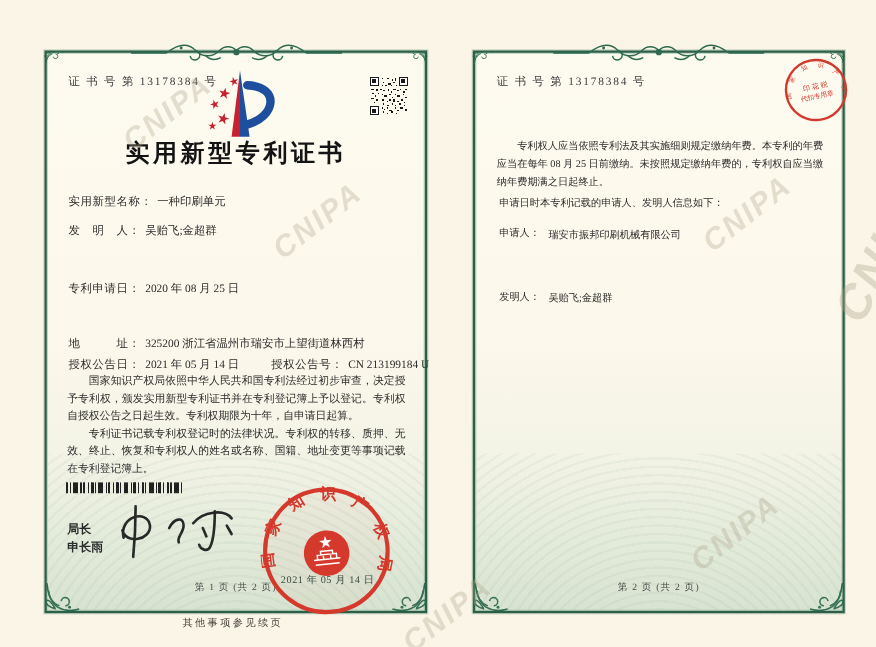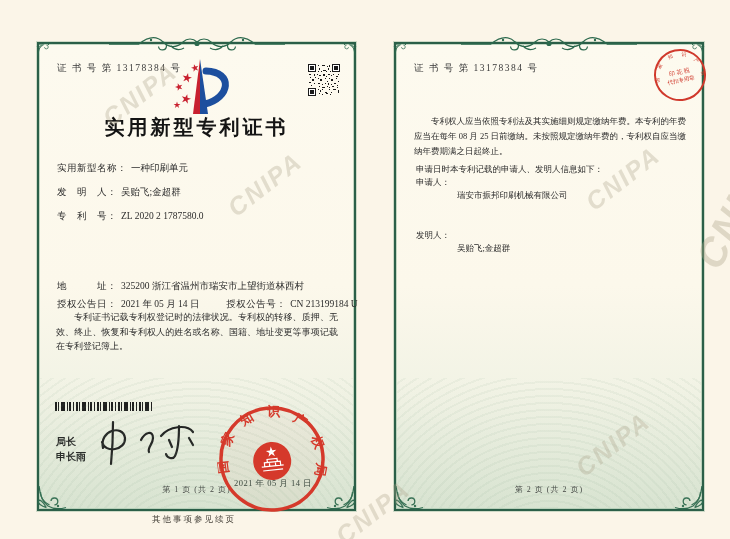--- a/index.html
+++ b/index.html
@@ -35,21 +35,21 @@
       repeating-linear-gradient(90deg,#1c1c1c 0 1px,transparent 1px 3px),
       repeating-linear-gradient(90deg,#1c1c1c 0 2px,transparent 2px 7px);}
   .director{position:absolute;left:17px;top:390px;font-size:10px;font-weight:600;color:#222;line-height:1.5;}
   .sig{position:absolute;left:50px;top:370px;width:135px;height:56px;}
   .seal-big{position:absolute;left:178px;top:360px;width:110px;height:110px;z-index:2;}
   .seal-date{position:absolute;left:168px;top:434px;width:132px;text-align:center;font-size:8.5px;color:#3e4a40;z-index:3;letter-spacing:.5px;}
   .pnum{position:absolute;bottom:14px;left:0;right:0;text-align:center;font-size:8px;letter-spacing:1px;color:#3a3a3a;}
   .seal-small{position:absolute;right:-6px;top:3px;width:56px;height:56px;transform:rotate(-12deg);}
   .p2 .para1{position:absolute;left:18px;top:70px;width:272px;font-size:8.5px;line-height:1.75;text-align:justify;color:#2b2b2b;text-indent:2em;}
   .p2 .intro{position:absolute;left:20px;top:120px;font-size:8.5px;color:#2b2b2b;}
-  .p2 .lab{position:absolute;left:20px;font-size:8.5px;color:#2b2b2b;}
+  .p2 .lab{position:absolute;left:20px;font-size:8.5px;color:#2b2b2b;margin-top:12px;}
   .p2 .val{position:absolute;left:61px;font-size:8.5px;color:#2b2b2b;}
   .wm{position:absolute;font-family:"Liberation Sans","DejaVu Sans",sans-serif;font-weight:700;font-style:italic;
       color:rgba(172,162,136,.32);transform:rotate(-38deg);letter-spacing:2px;font-size:25px;pointer-events:none;z-index:1;}
   .wm-body{z-index:4;}
   .wm-big{font-size:40px;transform:rotate(-62deg);color:rgba(175,165,140,.38);}
   .garland{position:absolute;top:-15px;left:50%;transform:translateX(-50%);width:176px;height:30px;}
   .cnr{position:absolute;width:32px;height:32px;pointer-events:none;}
   .cnr svg{width:100%;height:100%;}
   .cnr.bl{left:-3px;bottom:-3px;}
   .cnr.br{right:-3px;bottom:-3px;transform:scaleX(-1);}
@@ -131,29 +131,30 @@
         <rect x="1" y="23" width="5" height="5" fill="#fff"></rect>
         <rect x="2" y="24" width="3" height="3"></rect>
       <path d="M9 1h1v1H9zM13 1h2v1h-2zM17 2h1v1h-1zM19 1h1v2h-1zM10 4h1v1h-1zM14 5h2v1h-2zM18 4h1v1h-1zM9 6h1v1H9zM12 6h1v1h-1zM16 6h1v1h-1zM20 6h1v1h-1zM1 9h2v1H1zM5 9h1v2H5zM2 12h1v1H2zM6 12h1v1H6zM4 14h1v1H4zM1 16h2v1H1zM5 17h1v1H5zM3 19h1v1H3zM8 9h1v1H8zM10 10h2v1h-2zM14 9h1v2h-1zM16 11h1v1h-1zM18 9h2v1h-2zM21 10h1v1h-1zM23 9h1v1h-1zM25 11h2v1h-2zM27 9h1v1h-1zM9 13h1v1H9zM11 14h2v1h-2zM15 13h1v1h-1zM17 15h1v1h-1zM19 13h1v1h-1zM21 14h2v1h-2zM25 13h1v1h-1zM27 15h1v1h-1zM9 17h2v1H9zM13 18h1v1h-1zM15 17h1v1h-1zM18 17h1v2h-1zM21 18h1v1h-1zM24 17h1v1h-1zM26 19h1v1h-1zM10 20h1v1h-1zM13 21h2v1h-2zM17 20h1v1h-1zM19 21h1v1h-1zM22 20h2v1h-2zM26 21h1v1h-1zM9 23h1v1H9zM11 24h1v1h-1zM13 23h1v1h-1zM15 25h2v1h-2zM19 23h1v1h-1zM21 25h1v1h-1zM23 23h2v1h-2zM27 24h1v2h-1zM10 26h1v1h-1zM13 27h1v1h-1zM16 26h2v1h-2zM20 27h1v1h-1z"></path>
     </svg>
   </div>
 
   <div class="title">实用新型专利证书</div>
 
   <div class="fld" style="top:142px"><span class="flabel">发　明　人：</span><span>吴贻飞;金超群</span></div>
   <div class="fld" style="top:118px"><span class="flabel">实用新型名称：</span><span>一种印刷单元</span></div>
-  <div class="fld" style="top:166px"><span class="flabel">专　利　号：</span><span>ZL 2020 2 1787580.0</span></div>
+  <div class="fld" style="top:190px"><span class="flabel">专利申请日：</span><span>2020 年 08 月 25 日</span></div>
   <div class="fld" style="top:236px"><span class="flabel">地　　　址：</span><span>325200 浙江省温州市瑞安市上望街道林西村</span></div>
   <div class="fld" style="top:254px">
     <span class="flabel">授权公告日：</span><span>2021 年 05 月 14 日</span>
     <span style="display:inline-block;width:22px;"></span>
     <span class="flabel">授权公告号：</span><span>CN 213199184 U</span>
   </div>
 
   <div class="paras">
+    <p class="para">国家知识产权局依照中华人民共和国专利法经过初步审查，决定授予专利权，颁发实用新型专利证书并在专利登记簿上予以登记。专利权自授权公告之日起生效。专利权期限为十年，自申请日起算。</p>
     <p class="para">专利证书记载专利权登记时的法律状况。专利权的转移、质押、无效、终止、恢复和专利权人的姓名或名称、国籍、地址变更等事项记载在专利登记簿上。</p>
   </div>
 
   <div class="barcode"></div>
 
   <div class="director">
     <div>局长</div>
     <div>申长雨</div>
   </div>
 

